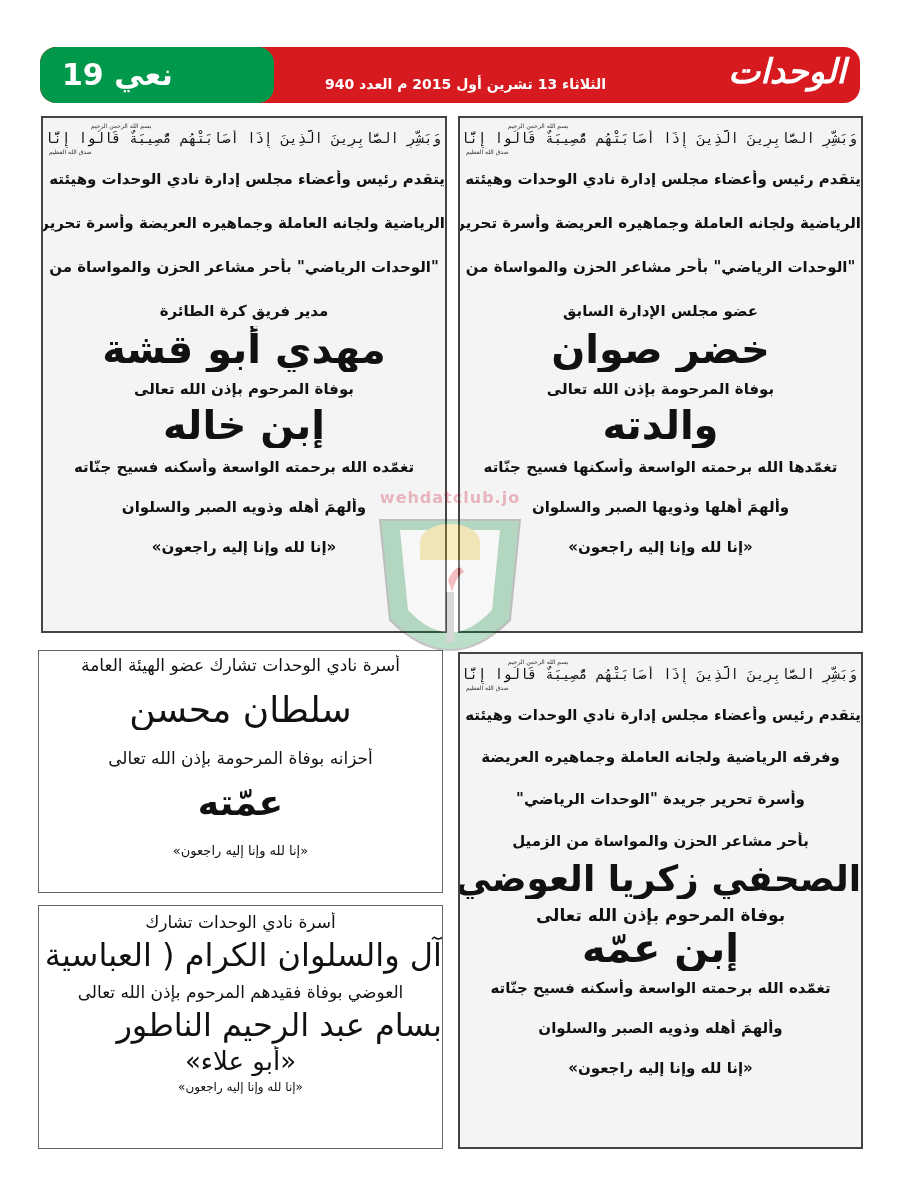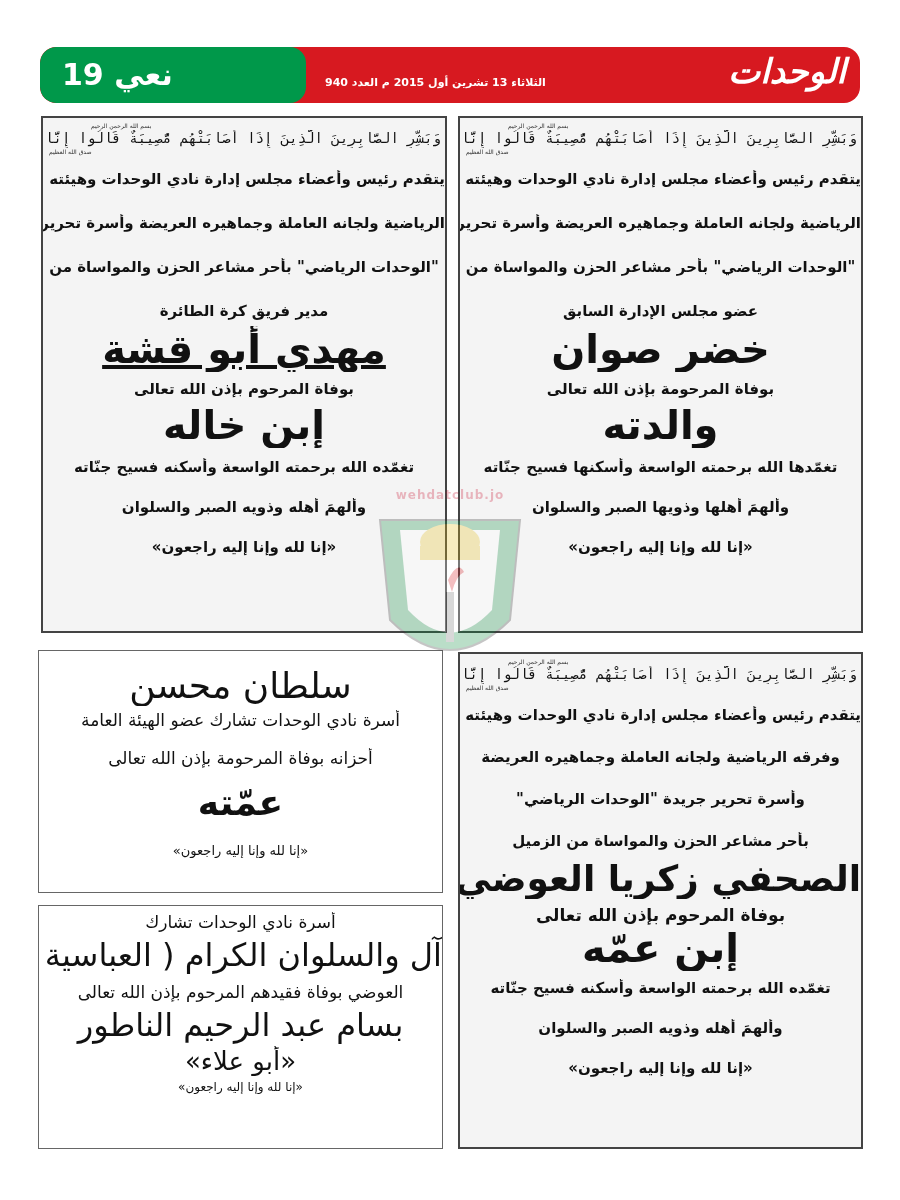--- a/index.html
+++ b/index.html
@@ -5,45 +5,45 @@
     html, body { margin: 0; padding: 0; }
     body {
       width: 900px; height: 1200px; background: #ffffff; position: relative; overflow: hidden;
       font-family: "DejaVu Sans", sans-serif; color: #111;
     }
     .header {
       position: absolute; left: 40px; top: 47px; width: 820px; height: 56px;
       border-radius: 16px; overflow: hidden; background: #d71920;
     }
     .header .green {
-      position: absolute; left: 0; top: 0; width: 266px; height: 56px;
+      position: absolute; left: 0; top: 0; width: 234px; height: 56px;
       background: #00984a; border-radius: 16px;
     }
     .header .page-label {
       position: absolute; left: 14px; top: 6px; height: 44px; line-height: 44px;
       color: #fff; font-weight: bold; font-size: 30px; direction: rtl; white-space: nowrap;
       font-family: "DejaVu Sans", sans-serif;
     }
     .header .page-label .num { margin-left: 8px; }
     .header .dateline {
-      position: absolute; left: 285px; top: 29px; color: #fff; font-size: 11px; font-weight: bold;
+      position: absolute; left: 285px; top: 29px; color: #fff; font-size: 14px; font-weight: bold;
       direction: rtl; white-space: nowrap;
     }
     .header .logo-text {
       position: absolute; right: 14px; top: 4px; color: #fff; font-size: 34px; font-weight: bold;
       font-style: italic; direction: rtl; white-space: nowrap; letter-spacing: -1px;
     }
 
     .watermark {
       position: absolute; left: 360px; top: 480px; width: 180px; height: 210px; pointer-events: none; z-index: 3;
       opacity: 0.28;
     }
     .watermark .wm-text {
       position: absolute; left: 0; top: 8px; width: 180px; text-align: center; font-weight: bold;
-      font-size: 12px; color: #c8102e; letter-spacing: 1px; font-family: "DejaVu Sans", sans-serif;
+      font-size: 16px; color: #c8102e; letter-spacing: 1px; font-family: "DejaVu Sans", sans-serif;
     }
 
     .box {
       position: absolute; background: #f4f4f4; border: 2px solid #444; box-sizing: border-box;
       direction: rtl; text-align: center; z-index: 2;
     }
     .box.light { background: #ffffff; border: 1px solid #666; }
     .box .verse-top {
       font-size: 6px; color: #333; text-align: left; direction: ltr; padding-left: 48px; margin-top: 4px; height: 8px;
     }
@@ -101,21 +101,21 @@
 </div>
 
 <div class="box" style="left:41px; top:116px; width:406px; height:517px;">
   <div class="verse-top">بسم الله الرحمن الرحيم</div>
   <div class="verse">وَبَشِّرِ الصَّابِرِينَ الَّذِينَ إِذَا أَصَابَتْهُم مُّصِيبَةٌ قَالُوا إِنَّا لِلَّهِ وَإِنَّا إِلَيْهِ رَاجِعُونَ</div>
   <div class="verse-ref">صدق الله العظيم</div>
   <div class="line t-body" style="margin-top:14px;">يتقدم رئيس وأعضاء مجلس إدارة نادي الوحدات وهيئته العامة وفرقه</div>
   <div class="line t-body" style="margin-top:26px;">الرياضية ولجانه العاملة وجماهيره العريضة وأسرة تحرير جريدة</div>
   <div class="line t-body" style="margin-top:26px;">"الوحدات الرياضي" بأحر مشاعر الحزن والمواساة من</div>
   <div class="line t-body" style="margin-top:26px;">مدير فريق كرة الطائرة</div>
-  <div class="line t-title" style="margin-top:6px;text-decoration:underline;">مهدي أبو قشة</div>
+  <div class="line t-title" style="margin-top:6px;">مهدي أبو قشة</div>
   <div class="line t-body" style="margin-top:8px;">بوفاة المرحوم بإذن الله تعالى</div>
   <div class="line t-title" style="margin-top:4px;">إبن خاله</div>
   <div class="line t-body" style="margin-top:10px;">تغمّده الله برحمته الواسعة وأسكنه فسيح جنّاته</div>
   <div class="line t-body" style="margin-top:22px;">وألهمَ أهله وذويه الصبر والسلوان</div>
   <div class="line t-body" style="margin-top:22px;">«إنا لله وإنا إليه راجعون»</div>
 </div>
 
 <div class="box" style="left:458px; top:652px; width:405px; height:497px;">
   <div class="verse-top">بسم الله الرحمن الرحيم</div>
   <div class="verse">وَبَشِّرِ الصَّابِرِينَ الَّذِينَ إِذَا أَصَابَتْهُم مُّصِيبَةٌ قَالُوا إِنَّا لِلَّهِ وَإِنَّا إِلَيْهِ رَاجِعُونَ</div>
@@ -126,27 +126,27 @@
   <div class="line t-body" style="margin-top:24px;">بأحر مشاعر الحزن والمواساة من الزميل</div>
   <div class="line t-title" style="margin-top:8px; font-size:36px;">الصحفي زكريا العوضي</div>
   <div class="line t-body" style="margin-top:6px; font-size:17px; letter-spacing:1px;">بوفاة المرحوم بإذن الله تعالى</div>
   <div class="line t-title" style="margin-top:0px;">إبن عمّه</div>
   <div class="line t-body" style="margin-top:8px;">تغمّده الله برحمته الواسعة وأسكنه فسيح جنّاته</div>
   <div class="line t-body" style="margin-top:22px;">وألهمَ أهله وذويه الصبر والسلوان</div>
   <div class="line t-body" style="margin-top:22px;">«إنا لله وإنا إليه راجعون»</div>
 </div>
 
 <div class="box light" style="left:38px; top:650px; width:405px; height:243px;">
+  <div class="line t-plain" style="margin-top:4px;">أسرة نادي الوحدات تشارك عضو الهيئة العامة</div>
   <div class="line t-plain-big" style="margin-top:14px;">سلطان محسن</div>
-  <div class="line t-plain" style="margin-top:4px;">أسرة نادي الوحدات تشارك عضو الهيئة العامة</div>
   <div class="line t-plain" style="margin-top:18px;">أحزانه بوفاة المرحومة بإذن الله تعالى</div>
   <div class="line t-plain-big" style="margin-top:14px; font-weight:bold;">عمّته</div>
   <div class="line" style="margin-top:20px; font-size:13px;">«إنا لله وإنا إليه راجعون»</div>
 </div>
 
 <div class="box light" style="left:38px; top:905px; width:405px; height:244px;">
   <div class="line t-plain" style="margin-top:6px;">أسرة نادي الوحدات تشارك</div>
   <div class="line t-plain-big" style="margin-top:4px; font-size:32px;">آل والسلوان الكرام ( العباسية )</div>
   <div class="line t-plain" style="margin-top:8px;">العوضي بوفاة فقيدهم المرحوم بإذن الله تعالى</div>
-  <div class="line t-plain-big" style="margin-top:4px; font-size:32px;">بسام عبد الرحيم الناطور</div>
+  <div class="line t-plain-big" style="margin-top:4px; font-size:32px;text-align:right;">بسام عبد الرحيم الناطور</div>
   <div class="line t-plain-big" style="margin-top:2px; font-size:26px;">«أبو علاء»</div>
   <div class="line" style="margin-top:4px; font-size:12px;">«إنا لله وإنا إليه راجعون»</div>
 </div>
 
 </body></html>

